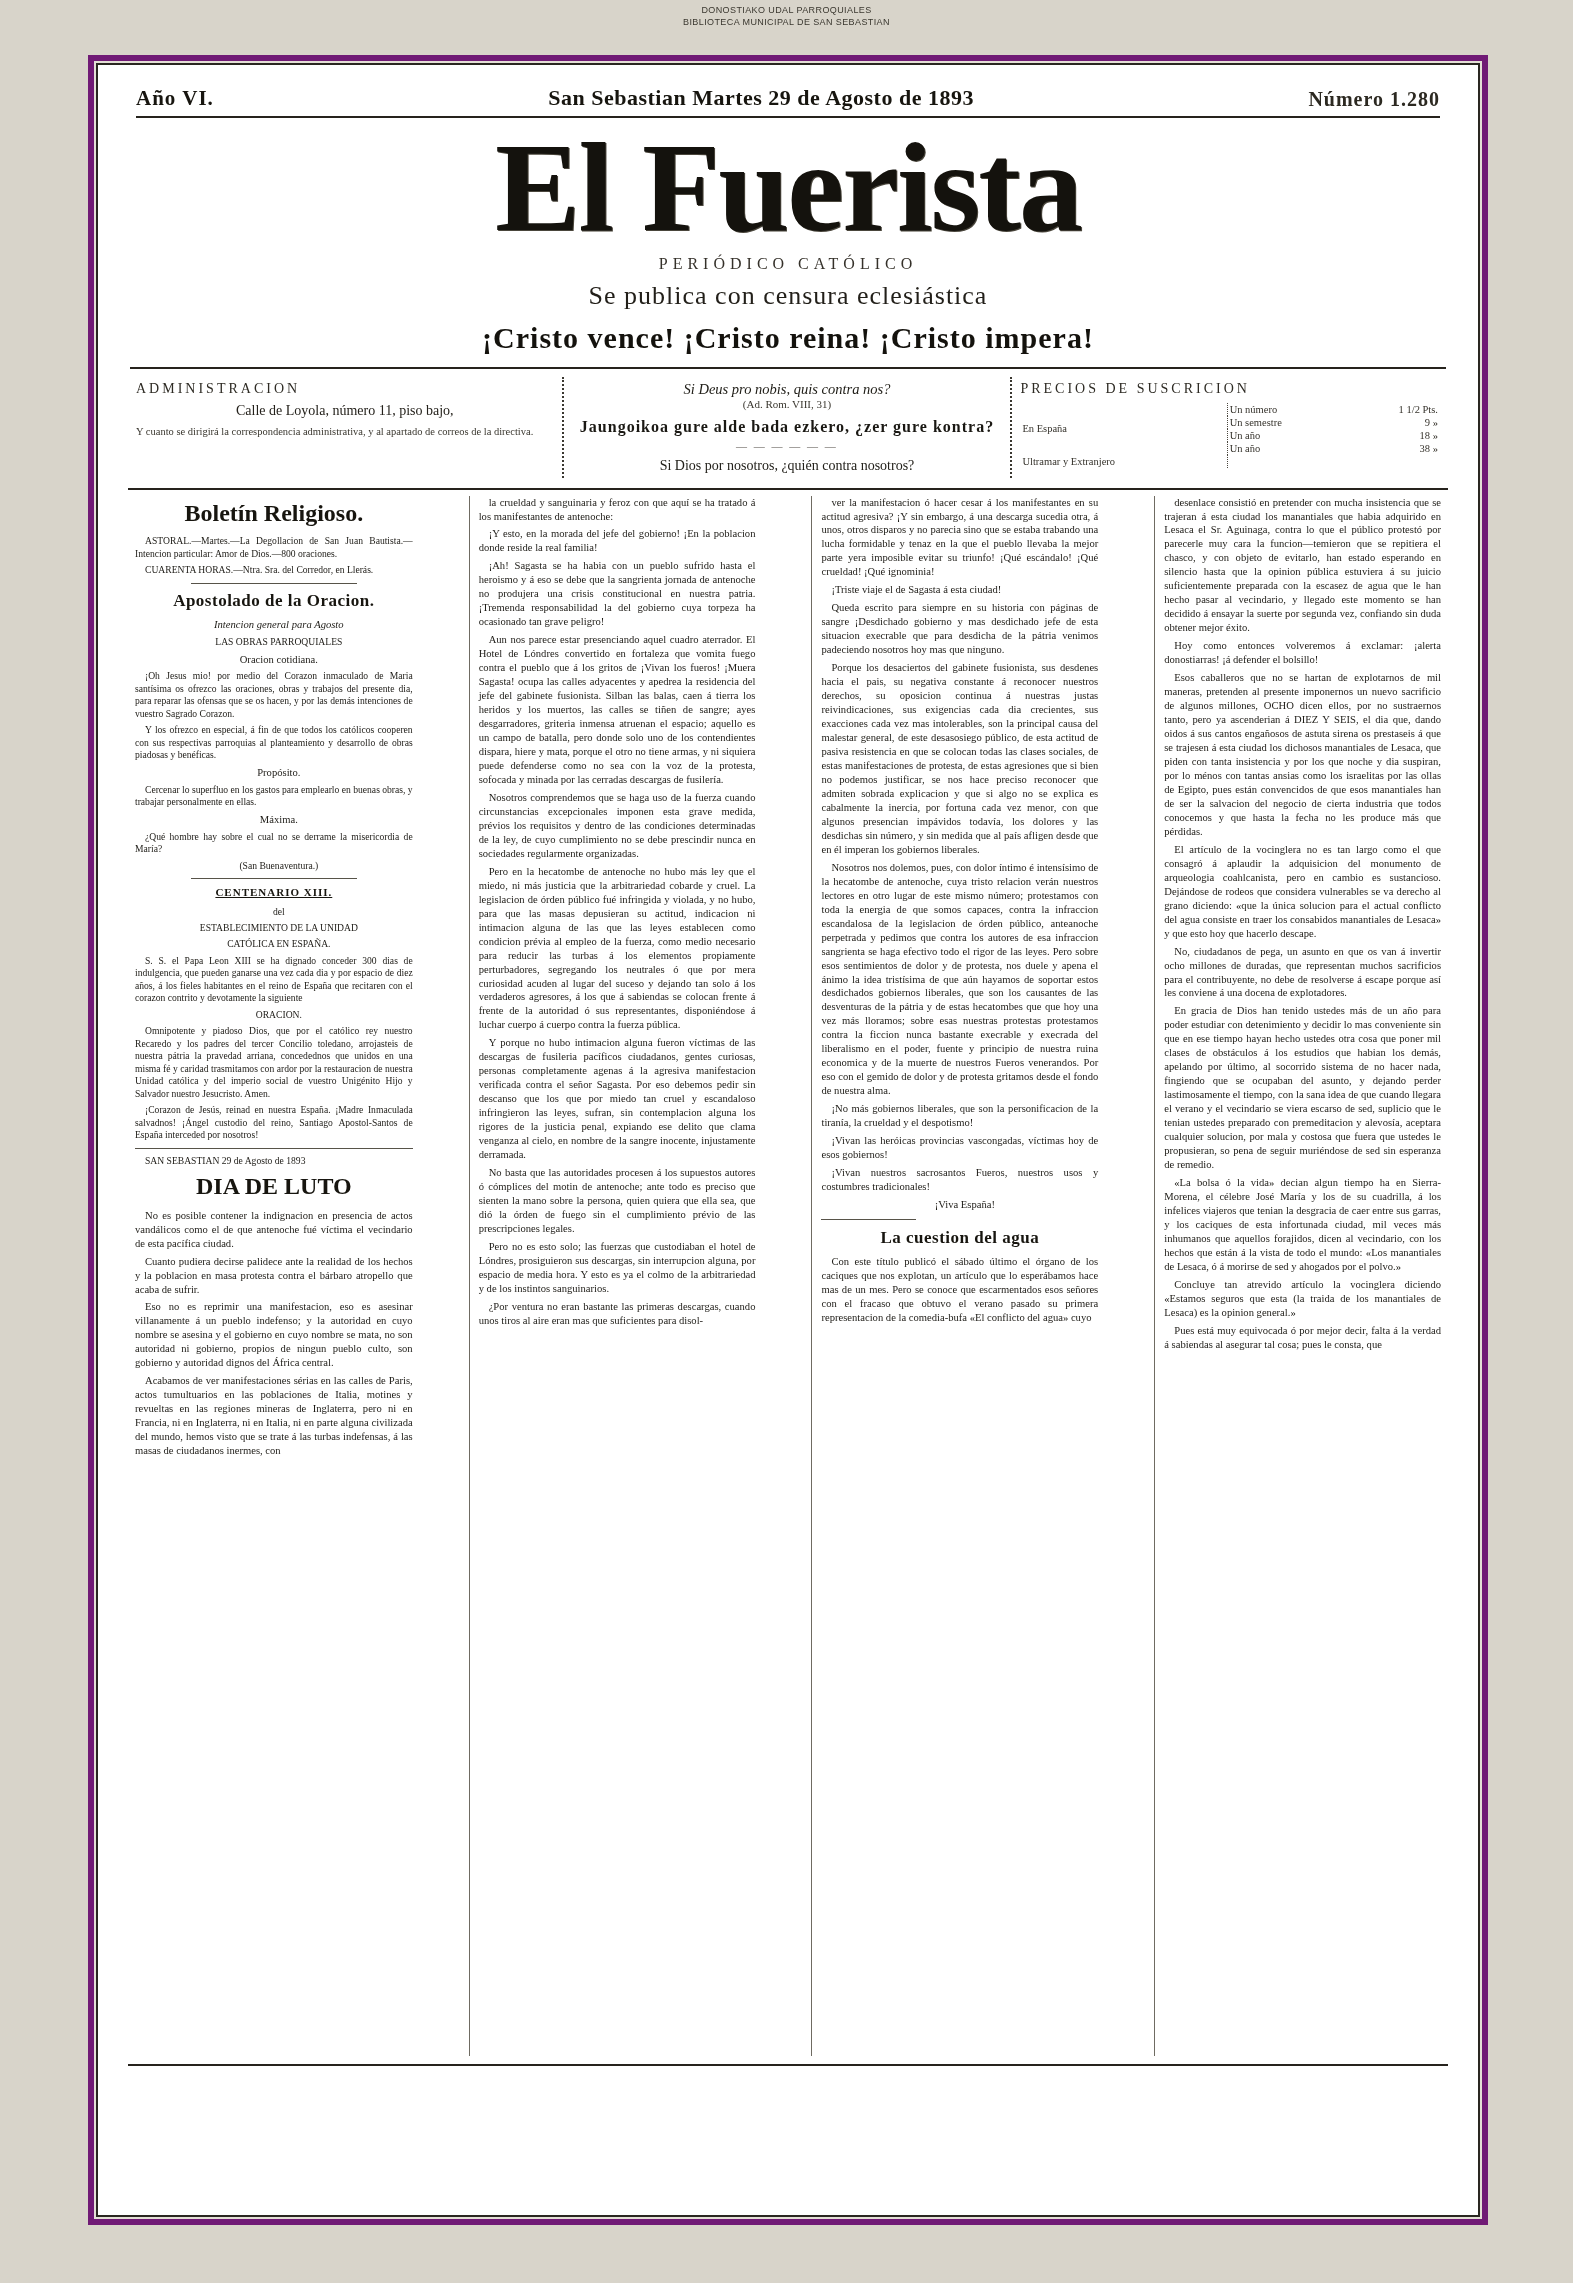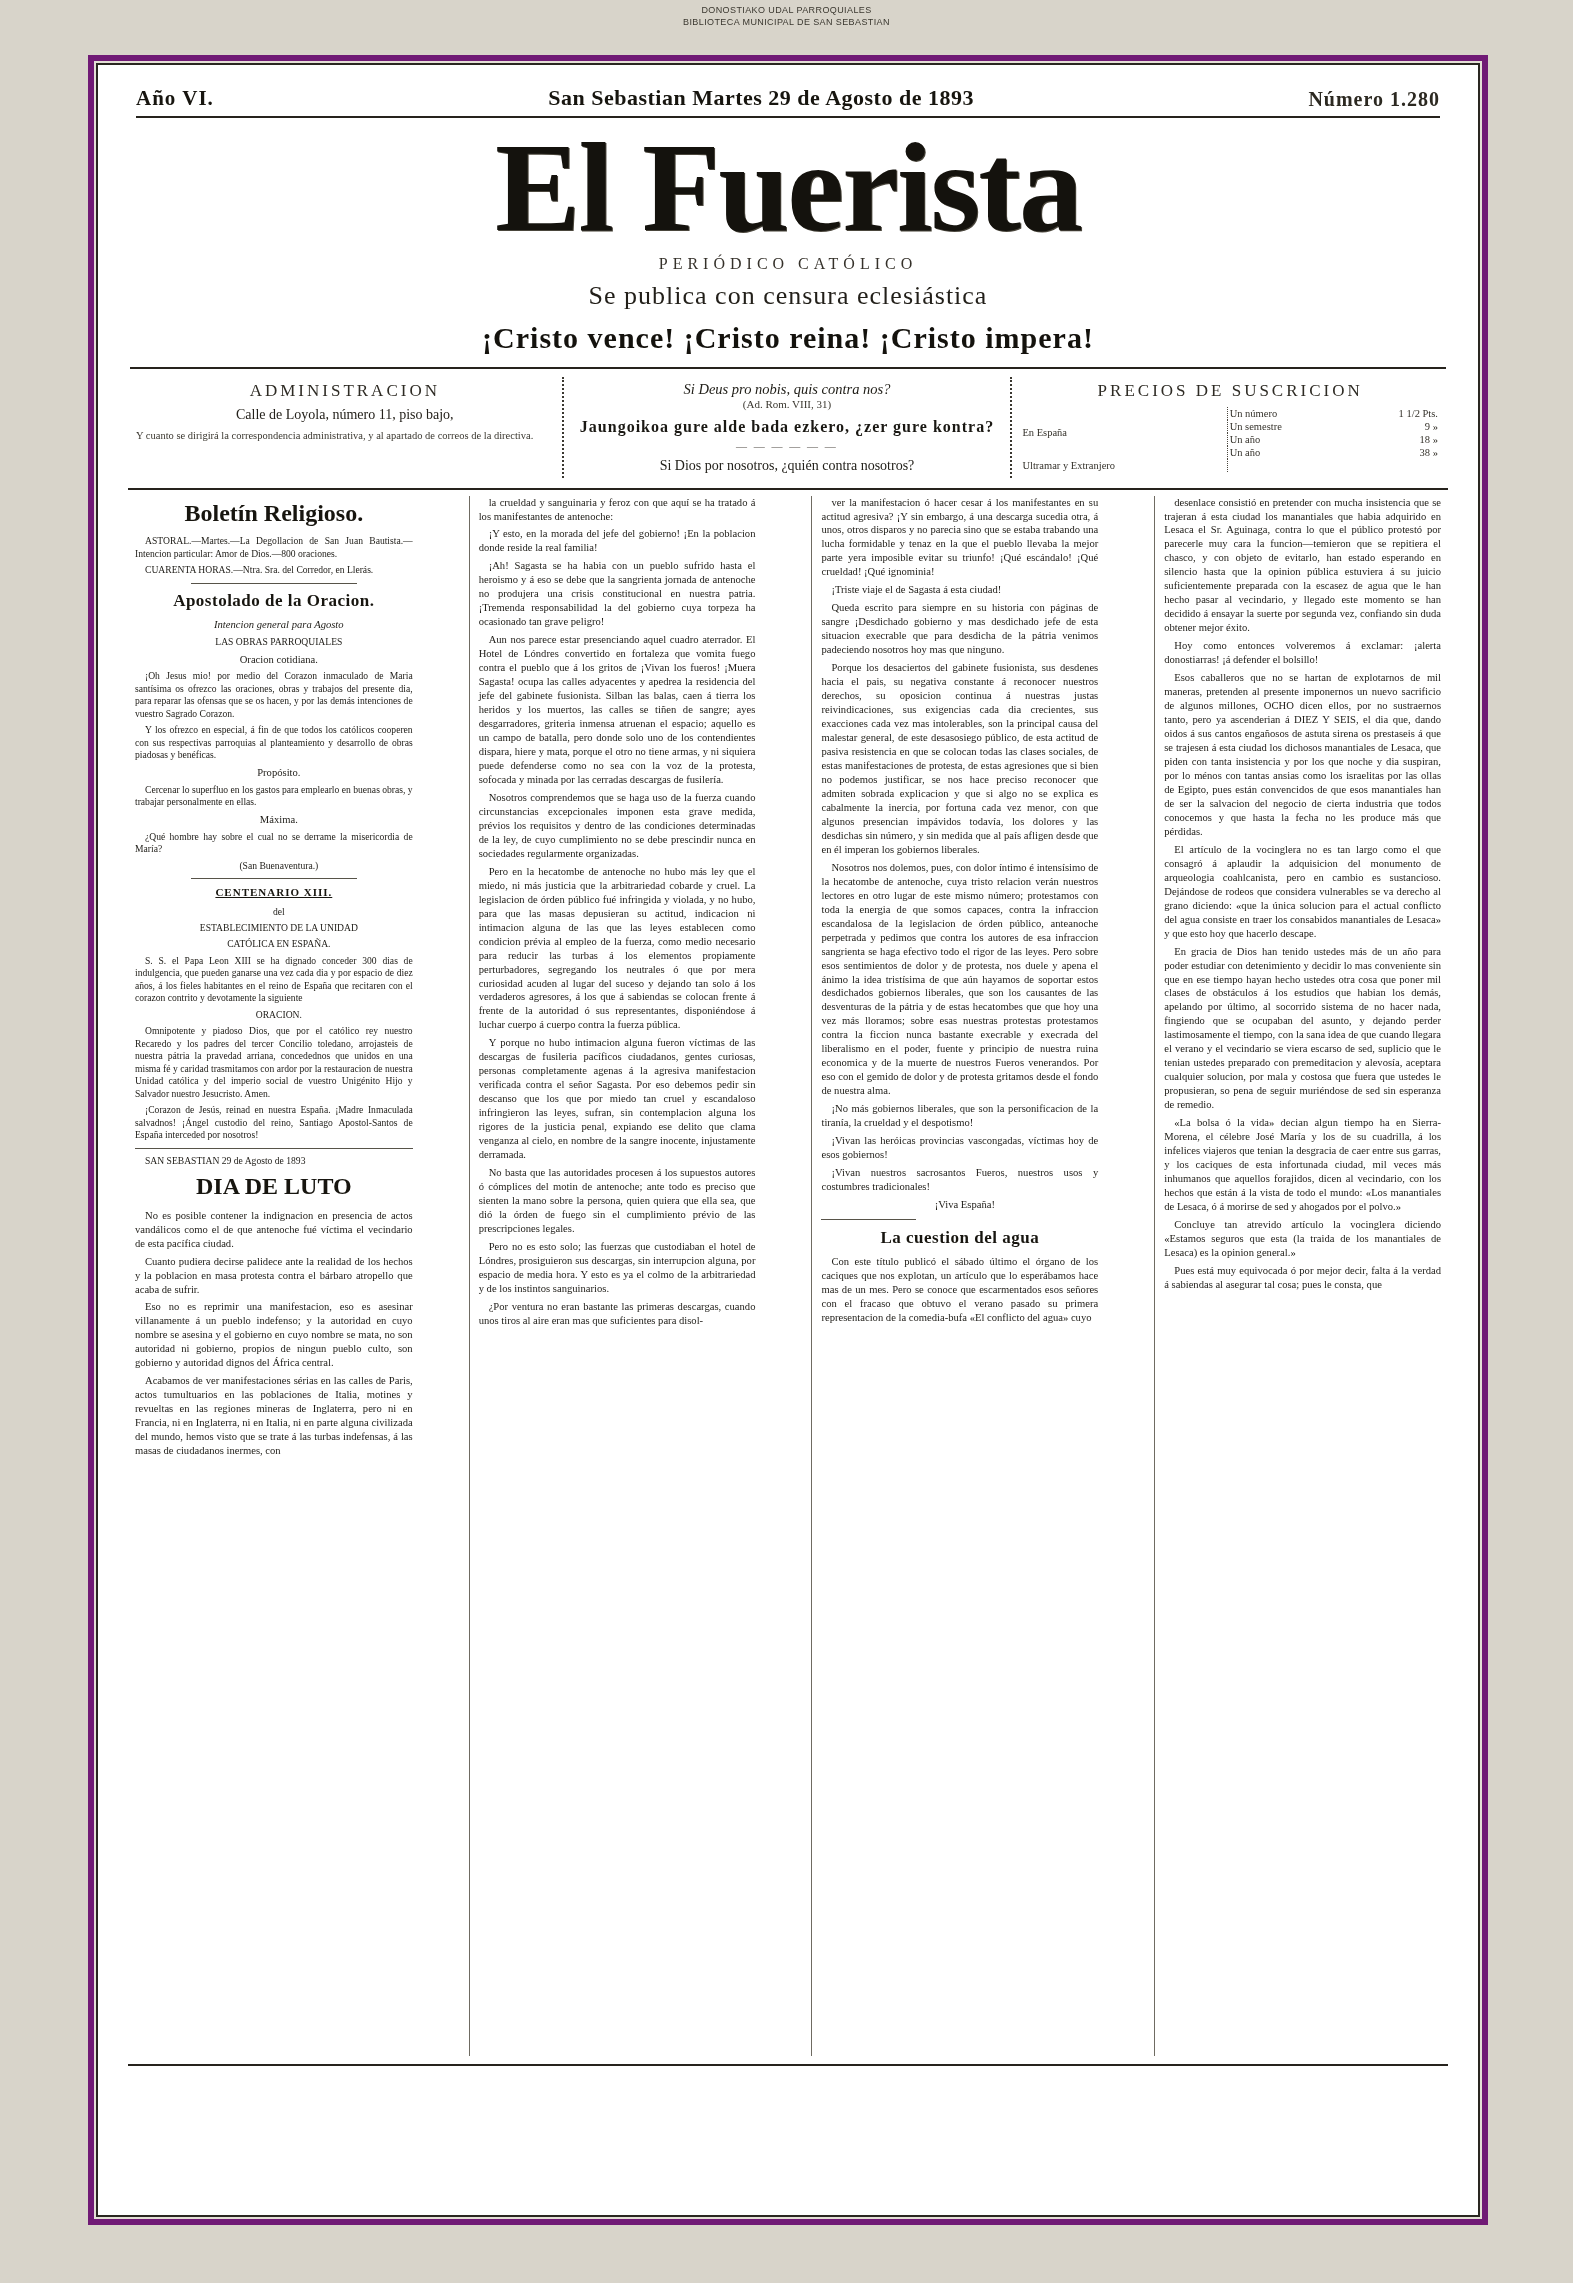--- a/index.html
+++ b/index.html
@@ -99,22 +99,22 @@
   }
   .hb {
     padding:4px 8px;
     box-sizing:border-box;
   }
   .hb.admin { width:33%; border-right:2px dotted #3a3730; }
   .hb.motto { width:34%; text-align:center; border-right:2px dotted #3a3730; }
   .hb.price { width:33%; }
   .hb h4 {
     margin:0 0 6px 0;
-    text-align:center;
-    font-size:17px;
+    text-align:left;
+    font-size:14px;
     font-weight:normal;
     letter-spacing:3px;
     color:#2e2b24;
   }
   .hb .addr { font-size:14px; text-align:center; margin-bottom:6px; color:#24211b; }
   .hb .small { font-size:10.5px; line-height:1.35; color:#3a372f; }
   .motto .lat { font-size:14.5px; font-style:italic; color:#22201a; }
   .motto .cite { font-size:11px; color:#3a372f; margin-bottom:8px; }
   .motto .eus {
     font-size:16px; font-weight:bold; letter-spacing:1px;
@@ -309,20 +309,21 @@
           <div class="hr-short"></div>
           <div class="sec-head small">La cuestion del agua</div>
           <p>Con este título publicó el sábado último el órgano de los caciques que nos explotan, un artículo que lo esperábamos hace mas de un mes. Pero se conoce que escarmentados esos señores con el fracaso que obtuvo el verano pasado su primera representacion de la comedia-bufa «El conflicto del agua» cuyo</p>
         </div>
 
         <div class="col">
           <p>desenlace consistió en pretender con mucha insistencia que se trajeran á esta ciudad los manantiales que habia adquirido en Lesaca el Sr. Aguinaga, contra lo que el público protestó por parecerle muy cara la funcion—temieron que se repitiera el chasco, y con objeto de evitarlo, han estado esperando en silencio hasta que la opinion pública estuviera á su juicio suficientemente preparada con la escasez de agua que le han hecho pasar al vecindario, y llegado este momento se han decidido á ensayar la suerte por segunda vez, confiando sin duda obtener mejor éxito.</p>
           <p>Hoy como entonces volveremos á exclamar: ¡alerta donostiarras! ¡á defender el bolsillo!</p>
           <p>Esos caballeros que no se hartan de explotarnos de mil maneras, pretenden al presente imponernos un nuevo sacrificio de algunos millones, OCHO dicen ellos, por no sustraernos tanto, pero ya ascenderian á DIEZ Y SEIS, el dia que, dando oidos á sus cantos engañosos de astuta sirena os prestaseis á que se trajesen á esta ciudad los dichosos manantiales de Lesaca, que piden con tanta insistencia y por los que noche y dia suspiran, por lo ménos con tantas ansias como los israelitas por las ollas de Egipto, pues están convencidos de que esos manantiales han de ser la salvacion del negocio de cierta industria que todos conocemos y que hasta la fecha no les produce más que pérdidas.</p>
           <p>El artículo de la vocinglera no es tan largo como el que consagró á aplaudir la adquisicion del monumento de arqueologia coahlcanista, pero en cambio es sustancioso. Dejándose de rodeos que considera vulnerables se va derecho al grano diciendo: «que la única solucion para el actual conflicto del agua consiste en traer los consabidos manantiales de Lesaca» y que esto hoy que hacerlo descape.</p>
+          <p>No, ciudadanos de pega, un asunto en que os van á invertir ocho millones de duradas, que representan muchos sacrificios para el contribuyente, no debe de resolverse á escape porque así les conviene á una docena de explotadores.</p>
           <p>En gracia de Dios han tenido ustedes más de un año para poder estudiar con detenimiento y decidir lo mas conveniente sin que en ese tiempo hayan hecho ustedes otra cosa que poner mil clases de obstáculos á los estudios que habian los demás, apelando por último, al socorrido sistema de no hacer nada, fingiendo que se ocupaban del asunto, y dejando perder lastimosamente el tiempo, con la sana idea de que cuando llegara el verano y el vecindario se viera escarso de sed, suplicio que le tenian ustedes preparado con premeditacion y alevosía, aceptara cualquier solucion, por mala y costosa que fuera que ustedes le propusieran, so pena de seguir muriéndose de sed sin esperanza de remedio.</p>
           <p>«La bolsa ó la vida» decian algun tiempo ha en Sierra-Morena, el célebre José María y los de su cuadrilla, á los infelices viajeros que tenian la desgracia de caer entre sus garras, y los caciques de esta infortunada ciudad, mil veces más inhumanos que aquellos forajidos, dicen al vecindario, con los hechos que están á la vista de todo el mundo: «Los manantiales de Lesaca, ó á morirse de sed y ahogados por el polvo.»</p>
           <p>Concluye tan atrevido artículo la vocinglera diciendo «Estamos seguros que esta (la traida de los manantiales de Lesaca) es la opinion general.»</p>
           <p>Pues está muy equivocada ó por mejor decir, falta á la verdad á sabiendas al asegurar tal cosa; pues le consta, que</p>
         </div>
 
       </div>
 
       <div class="bot-rule"></div>
 

